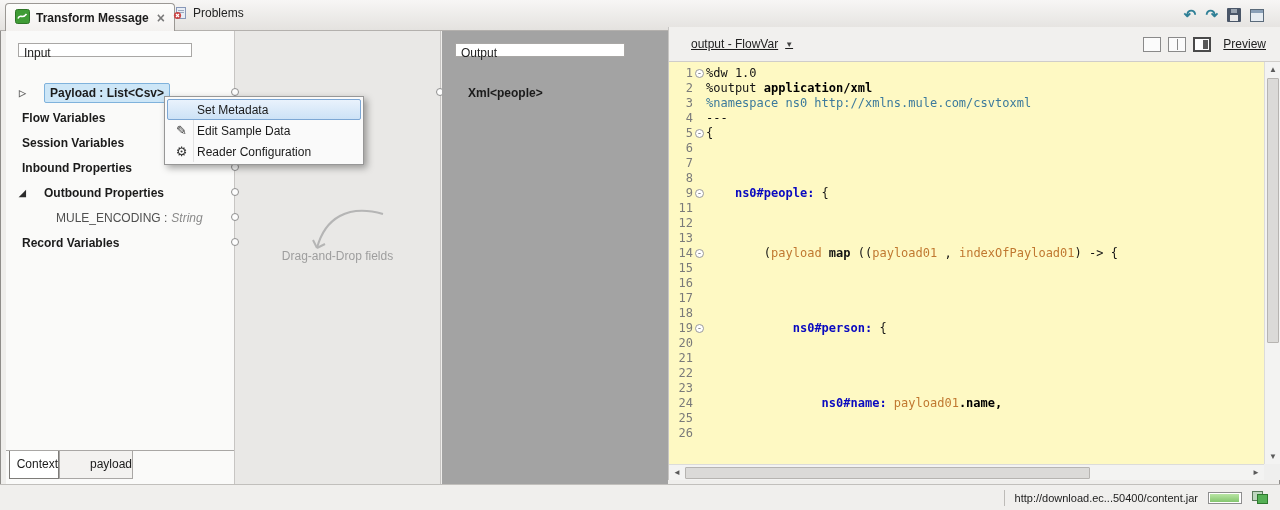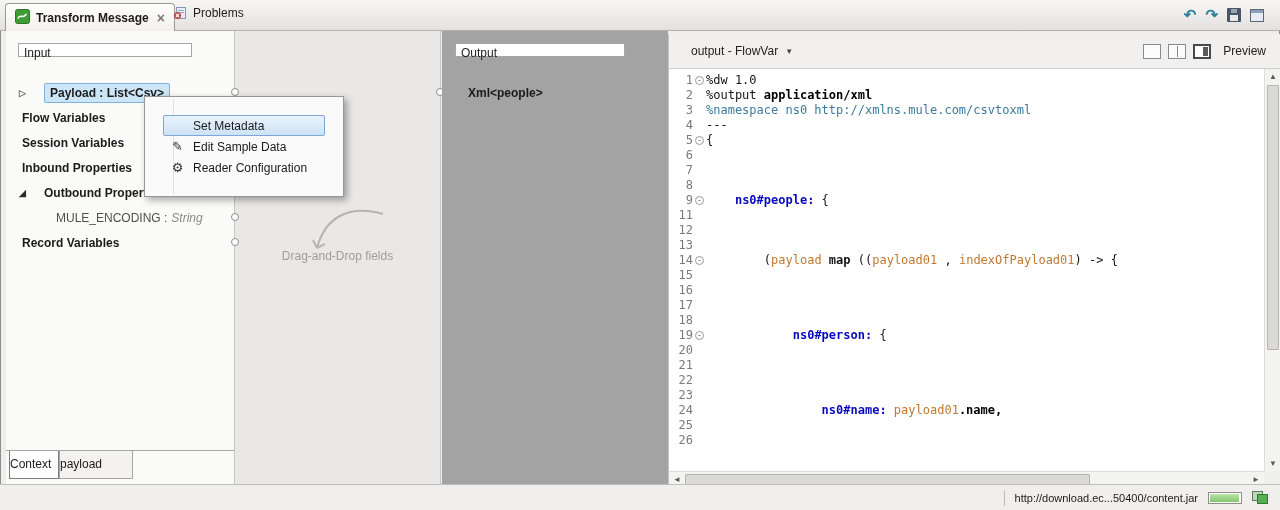--- a/index.html
+++ b/index.html
@@ -32,41 +32,41 @@
   .tree-row.r3 { top: 124px; } .tree-row.r4 { top: 149px; } .tree-row.r5 { top: 174px; text-align: center; } .tree-row.r6 { top: 199px; }
   .twisty { width: 13px; margin-left: 13px; font-size: 9px; color: #666; flex: none; }
   .twisty.expanded { color: #2b2b2b; }
   .sel-label { background: #cde6f7; border: 1px solid #7fb2dc; border-radius: 2px; padding: 2px 5px; }
   .plainlabel { margin-left: 16px; }
   .afterTwisty { margin-left: 12px; }
   .child-row { font-weight: normal; color: #4f4f4f; }
   .child-label { margin-left: 50px; }
   .child-type { font-style: italic; color: #8a8a8a; margin-left: 4px; }
   .bottom-strip { position: absolute; left: 0; right: 0; top: 419px; height: 34px; border-top: 1px solid #a9a7a5; }
-  .bottom-tab { position: absolute; top: 0; height: 28px; line-height: 26px; text-align: left; border: 1px solid #a9a7a5; border-top: none; background: #f3f2f0; }
+  .bottom-tab { position: absolute; top: 0; height: 28px; line-height: 26px; text-align: right; border: 1px solid #a9a7a5; border-top: none; background: #f3f2f0; }
   .bt-context { left: 3px; width: 50px; background: #fff; border-color: #7e7c79; }
   .bt-payload { left: 53px; width: 74px; }
 
   
   .canvas { position: absolute; left: 234px; top: 31px; width: 207px; height: 453px; background: #e9e8e6;
             border-left: 1px solid #c7c5c3; border-right: 1px solid #c7c5c3; }
   .anchor { position: absolute; width: 8px; height: 8px; border: 1px solid #8f8f8f; border-radius: 50%; background: #fdfdfd; left: -4px; }
   .anchor.right { left: auto; right: -4px; }
   .a0 { top: 57px; } .a1 { top: 82px; } .a2 { top: 107px; } .a3 { top: 132px; }
   .a4 { top: 157px; } .a5 { top: 182px; } .a6 { top: 207px; } .aout { top: 57px; }
   .hint { position: absolute; left: 0; right: 0; top: 217px; text-align: center; color: #9e9e9e; line-height: 17px; }
   .curve-svg { position: absolute; left: 58px; top: 165px; }
 
   
   .output-panel { position: absolute; left: 442px; top: 31px; width: 226px; height: 453px; background: #a3a3a3; }
   .output-box { left: 13px; top: 12px; width: 170px; }
   .out-row { position: absolute; left: 26px; top: 49px; height: 25px; display: flex; align-items: center; font-weight: bold; color: #1b1b1b; }
 
   
-  .editor { position: absolute; left: 668px; top: 34px; right: 0; height: 453px; background: #ffffff; border-left: 1px solid #c7c5c3; }
+  .editor { position: absolute; left: 668px; top: 27px; right: 0; height: 453px; background: #fef9c3; border-left: 1px solid #c7c5c3; text-decoration: underline; }
   .editor-header { height: 35px; background: #f1f0ee; border-bottom: 1px solid #cfcdca; display: flex; align-items: center; padding: 0 14px 0 14px; }
   .ed-title { display: flex; align-items: center; gap: 7px; margin-left: 8px; color: #222; }
   .dd { font-size: 8px; color: #444; }
   .spacer { flex: 1; }
   .view-btn { width: 18px; height: 15px; border: 1px solid #8a8a8a; background: #fbfbfb; margin-left: 7px; position: relative; display: inline-block; }
   .view-btn.b2::before { content: ""; position: absolute; left: 50%; top: 1px; bottom: 1px; width: 1px; background: #8a8a8a; }
   .view-btn.b3 { border: 2px solid #4a4a4a; background: #fff; }
   .view-btn.b3::before { content: ""; position: absolute; right: 1px; top: 1px; bottom: 1px; width: 5px; background: #5a5a5a; }
   .preview-label { margin-left: 12px; color: #222; }
   .code { position: absolute; left: 0; top: 35px; right: 16px; bottom: 16px; overflow: hidden; padding-top: 4px;
@@ -86,22 +86,22 @@
   .vscroll { position: absolute; top: 35px; right: 0; bottom: 16px; width: 16px; background: #f3f3f2; border-left: 1px solid #dcdcda; }
   .hscroll { position: absolute; left: 0; right: 16px; bottom: 0; height: 16px; background: #f3f3f2; border-top: 1px solid #dcdcda; }
   .sarrow { position: absolute; color: #5a5a5a; font-size: 8px; }
   .sarrow.up { top: 3px; left: 4px; } .sarrow.down { bottom: 3px; left: 4px; }
   .sarrow.left { left: 4px; top: 3px; } .sarrow.right { right: 4px; top: 3px; }
   .vthumb { position: absolute; top: 16px; left: 2px; right: 1px; height: 66%; background: #dbdad8; border: 1px solid #b6b4b1; border-radius: 1px; }
   .hthumb { position: absolute; left: 16px; top: 2px; bottom: 1px; width: 68%; background: #dbdad8; border: 1px solid #b6b4b1; border-radius: 1px; }
   .scroll-corner { position: absolute; right: 0; bottom: 0; width: 16px; height: 16px; background: #efefee; }
 
   
-  .context-menu { position: absolute; left: 144px; top: 96px; width: 200px; background: #fafafa; border: 1px solid #979797;
-                  box-shadow: 3px 3px 7px rgba(0,0,0,0.35); padding: 18px; z-index: 20; }
+  .context-menu { position: absolute; left: 164px; top: 96px; width: 200px; background: #fafafa; border: 1px solid #979797;
+                  box-shadow: 3px 3px 7px rgba(0,0,0,0.35); padding: 2px; z-index: 20; }
   .menu-icon-sep { position: absolute; left: 28px; top: 2px; bottom: 2px; width: 1px; background: #e2e2e2; }
   .menu-item { position: relative; height: 21px; display: flex; align-items: center; padding-left: 30px; color: #1a1a1a; }
   .menu-item.highlight { background: linear-gradient(#e9f2fc, #cde2f6); border: 1px solid #7da7d4; border-radius: 2px; padding-left: 29px; }
   .mi-icon { position: absolute; left: 6px; width: 17px; text-align: center; font-size: 13px; color: #333; }
 
   
   .statusbar { position: absolute; left: 0; right: 0; bottom: 0; height: 26px; background: #f0efed; border-top: 1px solid #c1bfbc;
                display: flex; align-items: center; justify-content: flex-end; gap: 10px; padding-right: 12px; font-size: 11px; color: #222; }
   .sb-divider { width: 1px; height: 16px; background: #bdbbb8; }
   .sb-progress { width: 34px; height: 12px; border: 1px solid #8e8e8e; background: #fff; position: relative; display: inline-block; }

